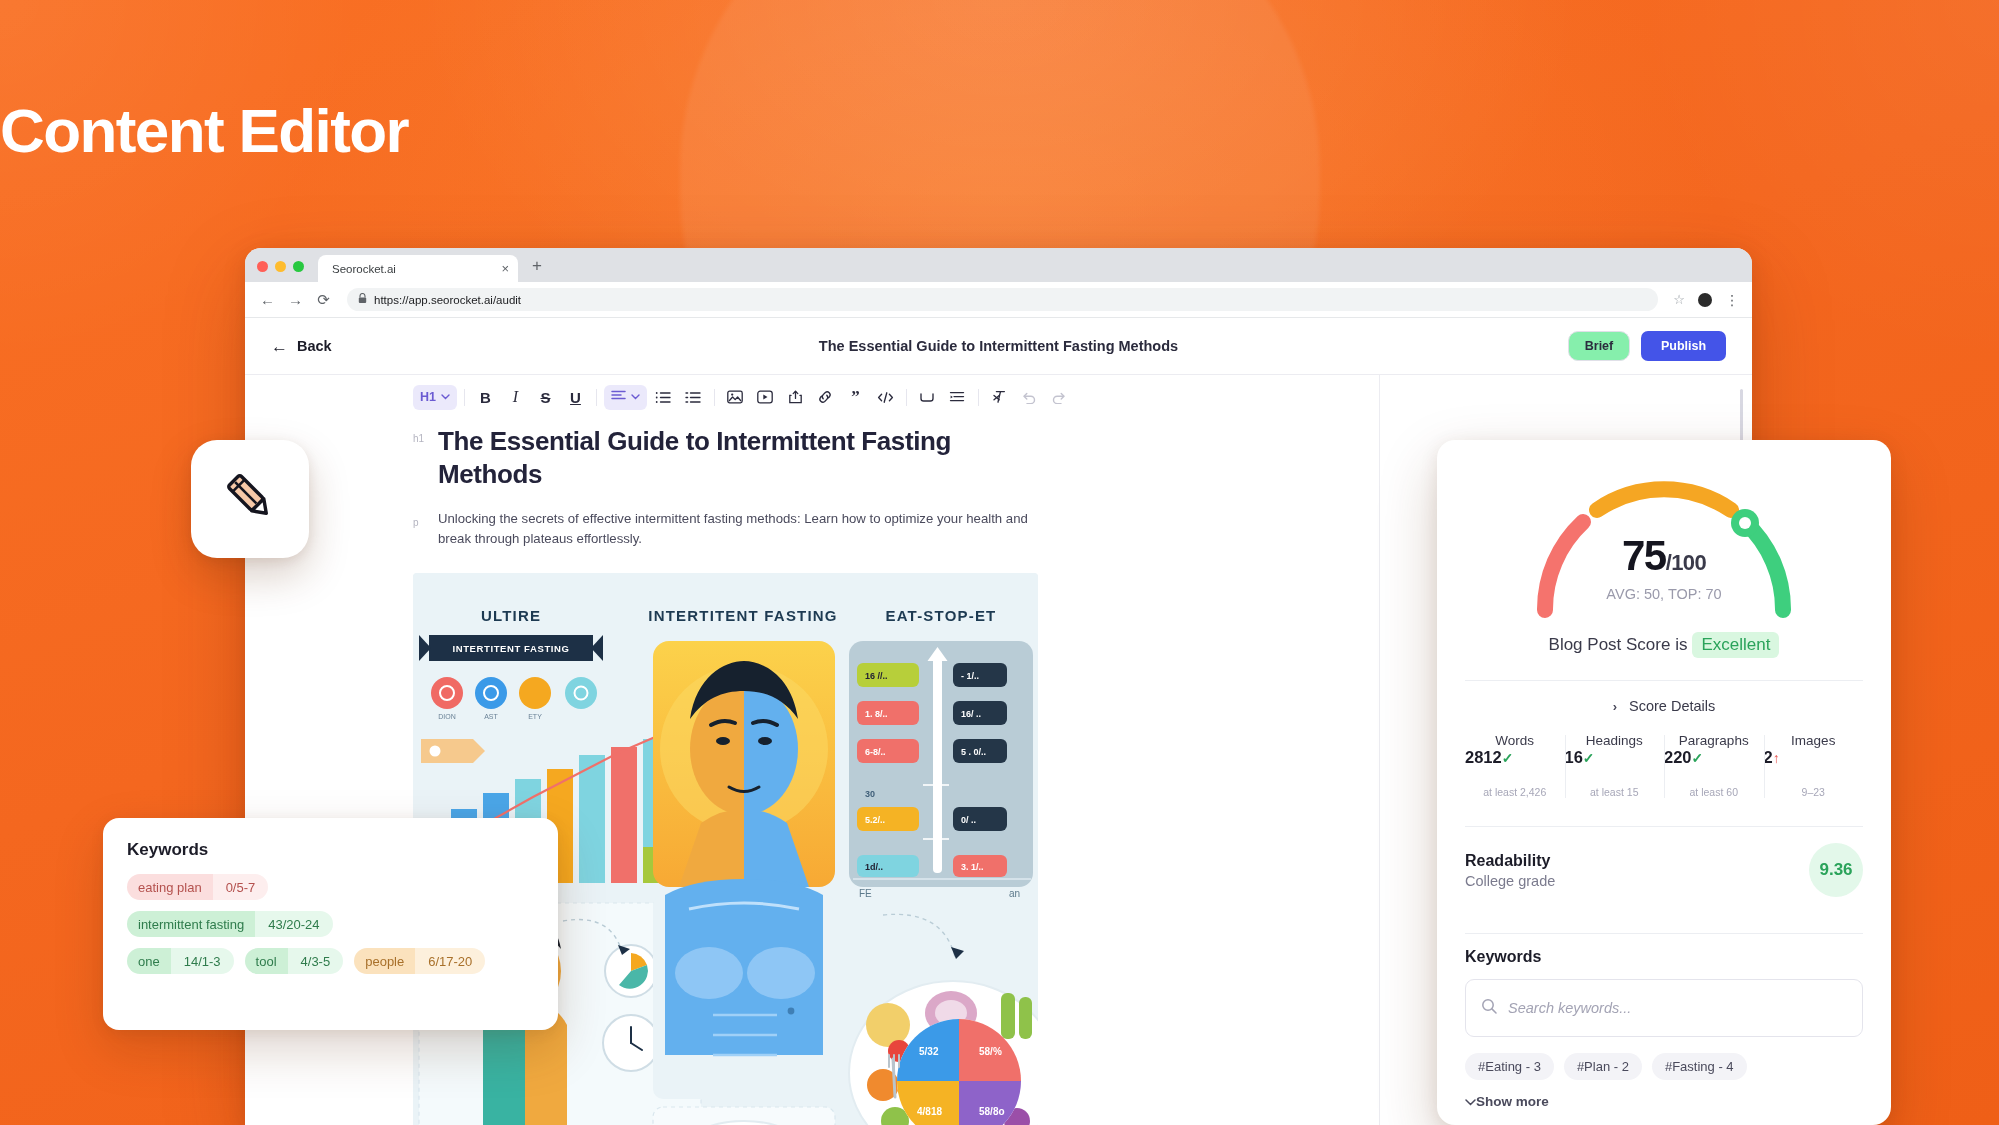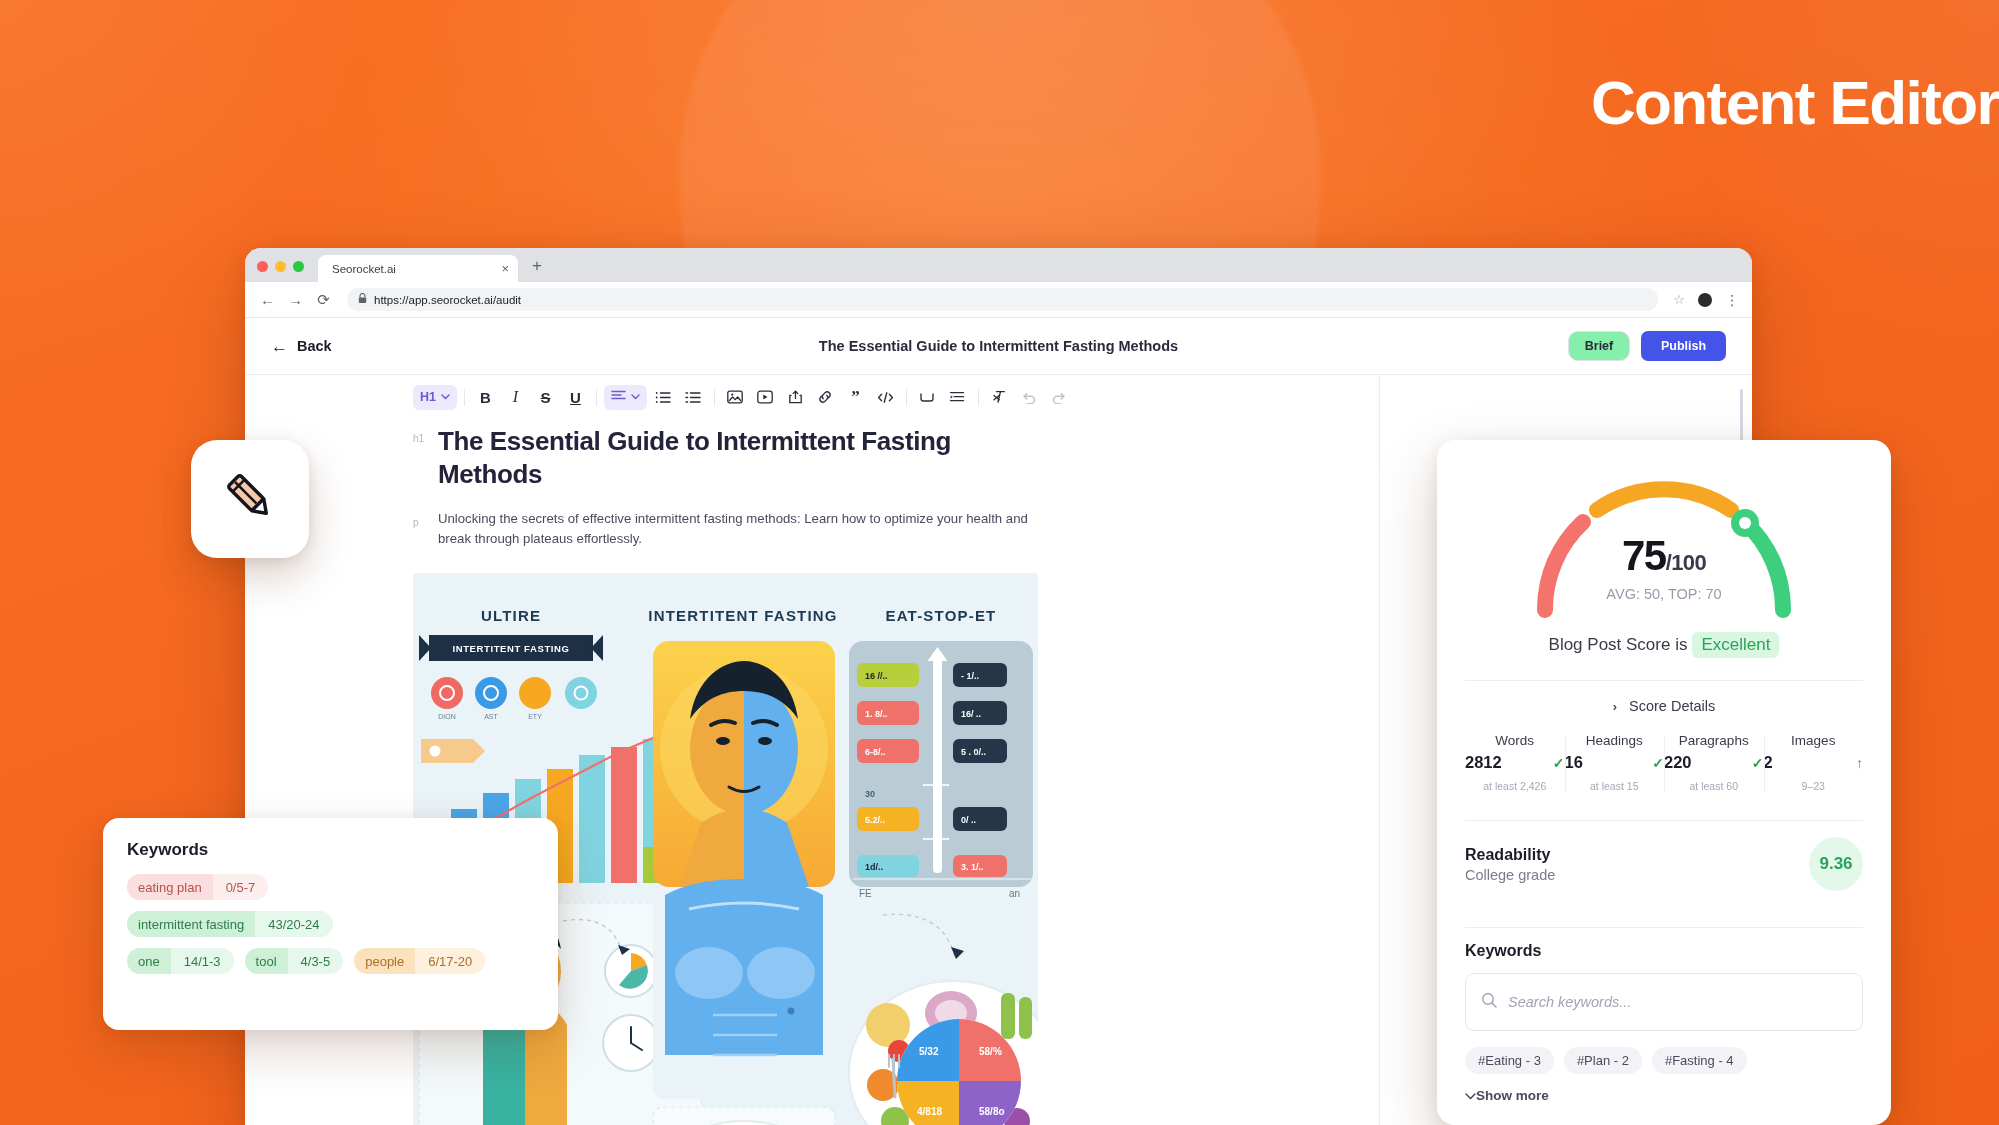--- a/index.html
+++ b/index.html
@@ -29,22 +29,22 @@
   .corner-fade {
     position: absolute; inset: 0;
     background:
       radial-gradient(circle 520px at 0% 0%, rgba(255,255,255,0.06), rgba(255,255,255,0) 70%),
       radial-gradient(circle 520px at 100% 0%, rgba(255,255,255,0.05), rgba(255,255,255,0) 70%);
   }
 
   
   .page-title {
     position: absolute;
-    left: 0; right: 0; top: 72px;
-    text-align: right;
+    left: 0; right: 0; top: 100px;
+    text-align: left;
     color: #ffffff;
     font-size: 62px;
     font-weight: 700;
     letter-spacing: -1.6px;
     line-height: 1;
     z-index: 5;
   }
 
   
   .browser {
@@ -264,26 +264,25 @@
 
   .stats { display: flex; }
   .stat { flex: 1; text-align: center; position: relative; padding: 2px 0 6px; }
   .stat + .stat::before {
     content: ""; position: absolute; left: 0; top: 4px; bottom: 6px;
     width: 1px; background: #eceef2;
   }
   .stat-label { font-size: 13.5px; color: #3a3a4a; }
   .stat-value {
     font-size: 16.5px; font-weight: 700; color: #1c1c28;
-    margin-top: 5px;
-    display: flex; align-items: center; justify-content: space-between; gap: 5px;
+    display: flex; align-items: center; justify-content: flex-start; 
   }
   .tick { color: #2aa35a; font-size: 14px; font-weight: 700; }
   .uparrow { color: #e8534f; font-size: 14px; font-weight: 700; }
-  .stat-sub { font-size: 10.5px; color: #a7a7b8; margin-top: 8px; }
+  .stat-sub { font-size: 10.5px; color: #a7a7b8; margin-top: 19px; }
 
   .read-row {
     display: flex; align-items: center;
     padding: 16px 0 14px;
   }
   .read-title { font-size: 16px; font-weight: 700; color: #1c1c28; }
   .read-sub { font-size: 14.5px; color: #7b7b8e; margin-top: 3px; }
   .read-score {
     margin-left: auto;
     width: 54px; height: 54px; border-radius: 50%;

